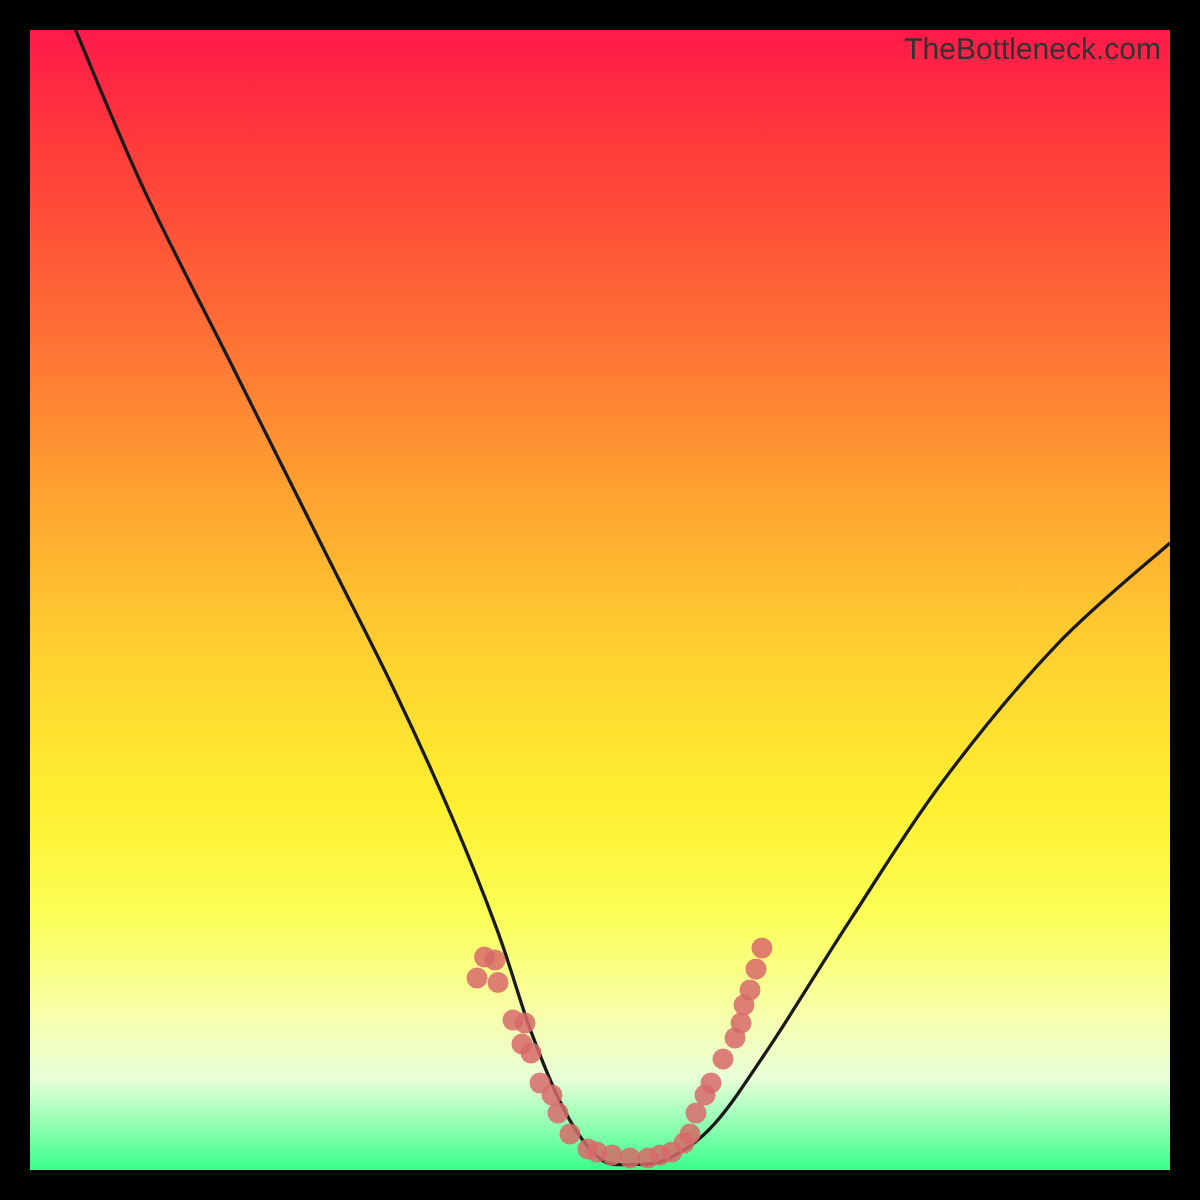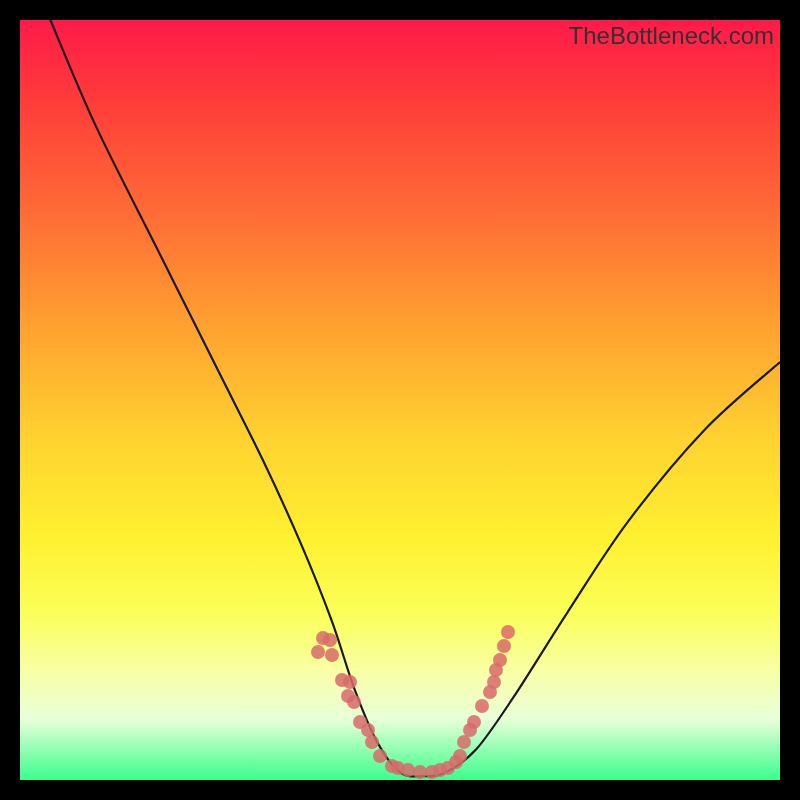--- a/index.html
+++ b/index.html
@@ -21,21 +21,21 @@
       #fbff58 78%,
       #f8ffa8 86%,
       #e8ffd8 92%,
       #3aff8c 100%);
   }
   .watermark {
     position: absolute;
     top: 2px;
     right: 6px;
     color: #323232;
-    font-size: 24px;
+    font-size: 20px;
     font-weight: normal;
     font-family: Arial, sans-serif;
   }
   .curve-layer {
     position: absolute;
     left: 0;
     top: 0;
     width: 760px;
     height: 760px;
   }

